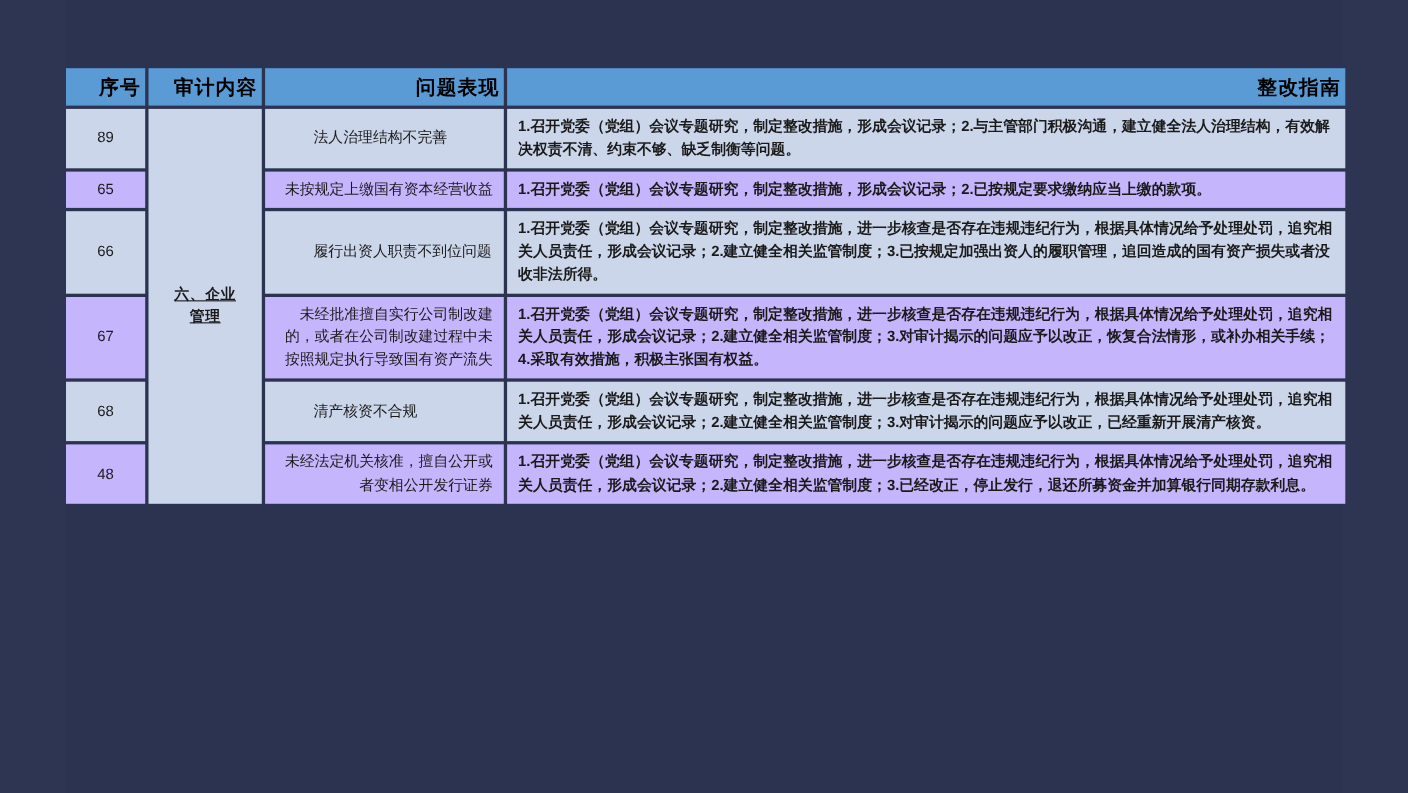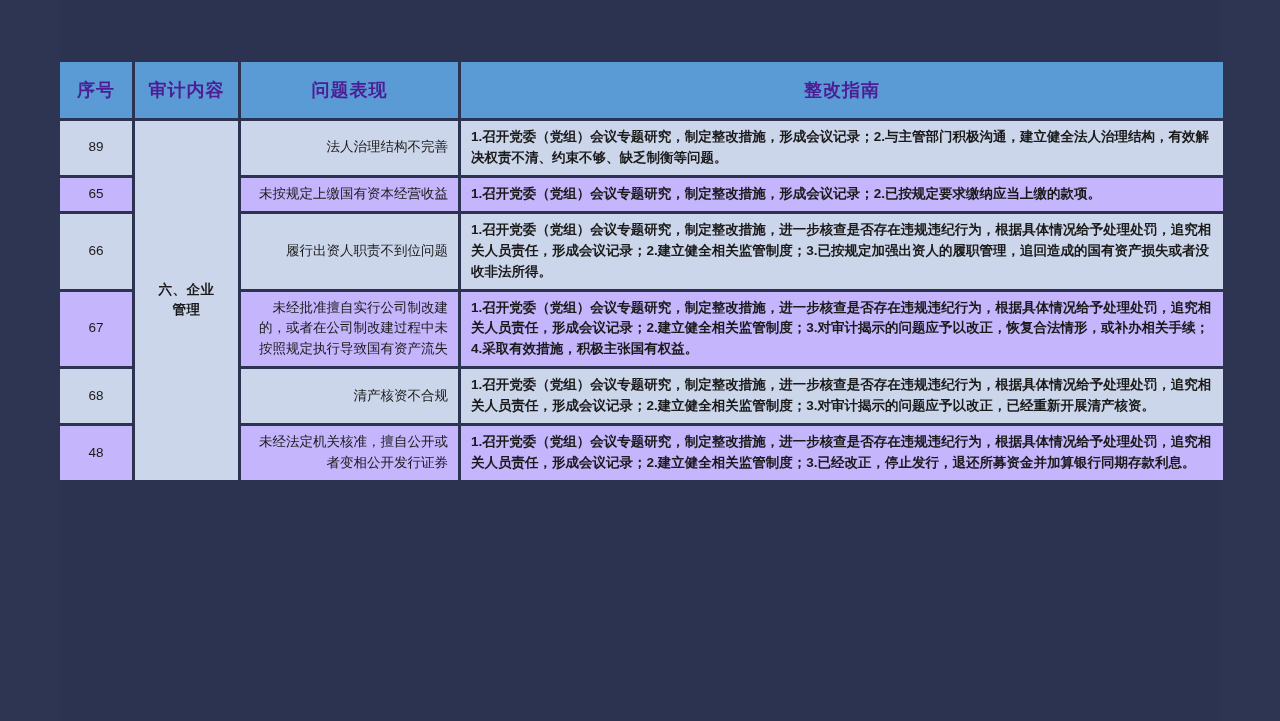--- a/index.html
+++ b/index.html
@@ -39,26 +39,26 @@
     width: 1160px;
     border-collapse: separate;
     border-spacing: 3px 3px;
     table-layout: fixed;
     margin: -3px;
   }
 
   
   table.audit-table thead th {
     background: #5b9bd5;
-    color: #4c1d95;
+    color: #000000;
     font-weight: bold;
     font-size: 18px;
     letter-spacing: 1px;
-    height: 56px;
-    text-align: center;
+    height: 34px;
+    text-align: right;
     vertical-align: middle;
     padding: 0 4px;
     border: 0;
   }
 
   
   table.audit-table tbody td {
     border: 0;
     padding: 6px 10px;
     font-size: 13.5px;
@@ -77,27 +77,28 @@
   }
 
   td.col-category {
     background: #ccd6ea !important;
     text-align: center;
     font-weight: bold;
     font-size: 15px;
     line-height: 1.8;
     color: #111111;
     letter-spacing: 0.5px;
+    text-decoration: underline;
   }
 
   td.col-issue {
     font-size: 13.5px;
     line-height: 1.6;
   }
-  td.col-issue.centered { text-align: right; padding-left: 44px; }
+  td.col-issue.centered { text-align: left; padding-left: 44px; }
   td.col-issue.left     { text-align: right; }
 
   td.col-guide {
     font-size: 13.5px;
     line-height: 1.62;
     text-align: left;
     padding: 8px 12px;
     font-weight: bold;
   }
 

